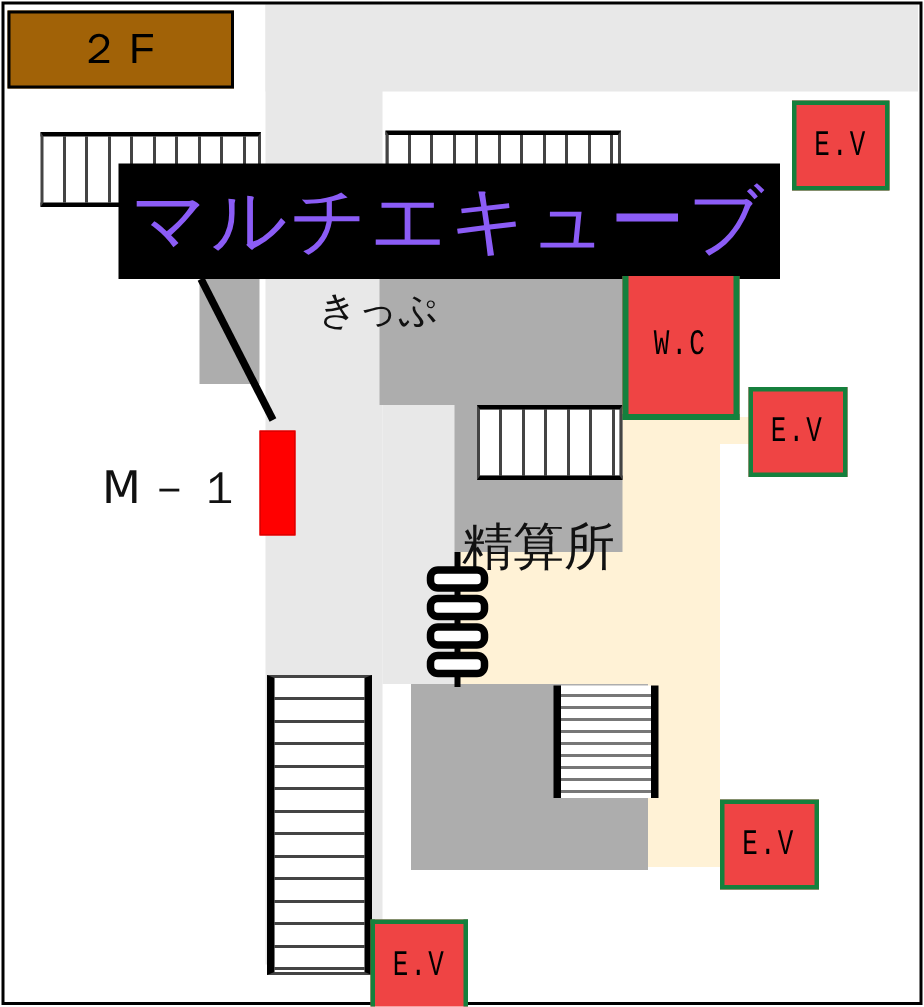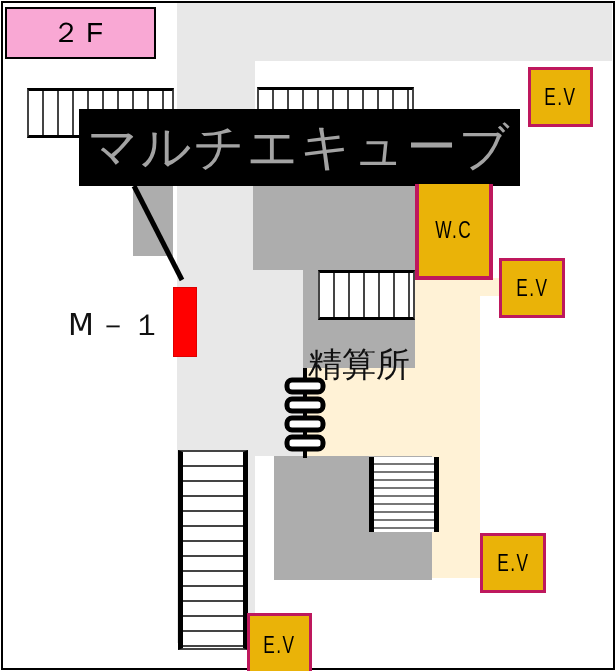--- a/index.html
+++ b/index.html
@@ -2,29 +2,29 @@
 <html><head>
 <meta charset="utf-8">
 <style>
   html,body{margin:0;padding:0;background:#fff;}
   body{width:616px;height:671px;position:relative;overflow:hidden;font-family:"DejaVu Sans","Liberation Sans",sans-serif;}
   .abs{position:absolute;box-sizing:border-box;}
   .frame{left:1px;top:1px;width:614px;height:669px;border:2px solid #000;}
   .lg{background:#e8e8e8;}
   .dg{background:#adadad;}
   .cream{background:#fff2d6;}
-  .floor-label{left:5px;top:7px;width:151px;height:52px;border:2px solid #000;background:#f9a8d4;
+  .floor-label{left:5px;top:7px;width:151px;height:52px;border:2px solid #000;background:#a16207;
     font-family:"Liberation Sans",sans-serif;font-size:28px;display:flex;align-items:center;justify-content:center;letter-spacing:6px;}
-  .ev{border:3px solid #be185d;background:#eab308;font-family:Liberation Sans, sans-serif;
+  .ev{border:3px solid #15803d;background:#ef4444;font-family:Liberation Mono, monospace;
     font-size:24px;display:flex;align-items:center;justify-content:center;transform-origin:center;}
   .ev span{display:inline-block;transform:scaleX(0.72);letter-spacing:2px;}
   .stairs-v{background:repeating-linear-gradient(90deg,#fff 0 13px,#444 13px 15px);border-top:3px solid #000;border-bottom:3px solid #000;border-left:2px solid #444;border-right:2px solid #444;}
   .stairs-h{background:repeating-linear-gradient(180deg,#fff 0 13px,#444 13px 15px);border-left:5px solid #000;border-right:5px solid #000;border-top:2px solid #444;border-bottom:2px solid #444;}
   .stairs-h-fine{background:repeating-linear-gradient(180deg,#fff 0 6px,#777 6px 8px);border-left:5px solid #000;border-right:5px solid #000;}
-  .callout{left:79px;top:109px;width:441px;height:77px;background:#000;color:#a3a3a3;font-family:Liberation Serif, serif;
+  .callout{left:79px;top:109px;width:441px;height:77px;background:#000;color:#8b5cf6;font-family:Liberation Serif, serif;
     font-size:50px;display:flex;align-items:center;justify-content:center;letter-spacing:2px;}
   .txt{font-family:"DejaVu Sans",sans-serif;color:#111;}
 </style>
 </head>
 <body>
 
 <div class="abs lg" style="left:177px;top:3px;width:435px;height:58px;"></div>
 <div class="abs lg" style="left:177px;top:3px;width:78px;height:640px;"></div>
 <div class="abs lg" style="left:255px;top:186px;width:50px;height:270px;"></div>
 <div class="abs cream" style="left:305px;top:268px;width:175px;height:310px;"></div>
@@ -47,20 +47,21 @@
 
 <div class="abs callout">マルチエキューブ</div>
 <svg class="abs" style="left:130px;top:184px;width:60px;height:100px;" viewBox="0 0 60 100">
   <line x1="4" y1="2" x2="52" y2="96" stroke="#000" stroke-width="5"></line>
 </svg>
 
 <div class="abs" style="left:173px;top:287px;width:24px;height:70px;background:#ff0000;border:1px solid #d00;"></div>
 <div class="abs txt" style="left:68px;top:305px;font-size:30px;letter-spacing:4px;">M－１</div>
 
 <div class="abs txt" style="left:212px;top:190px;font-size:26px;line-height:34px;">
+  <div>きっぷ</div>
 </div>
 <div class="abs txt" style="left:308px;top:342px;font-size:34px;">精算所</div>
 
 <div class="abs ev" style="left:415px;top:184px;width:78px;height:96px;border-width:4px;border-top-width:0;">
   <span>W.C</span>
 </div>
 
 <div class="abs ev" style="left:528px;top:67px;width:65px;height:60px;">
   <span>E.V</span>
 </div>

